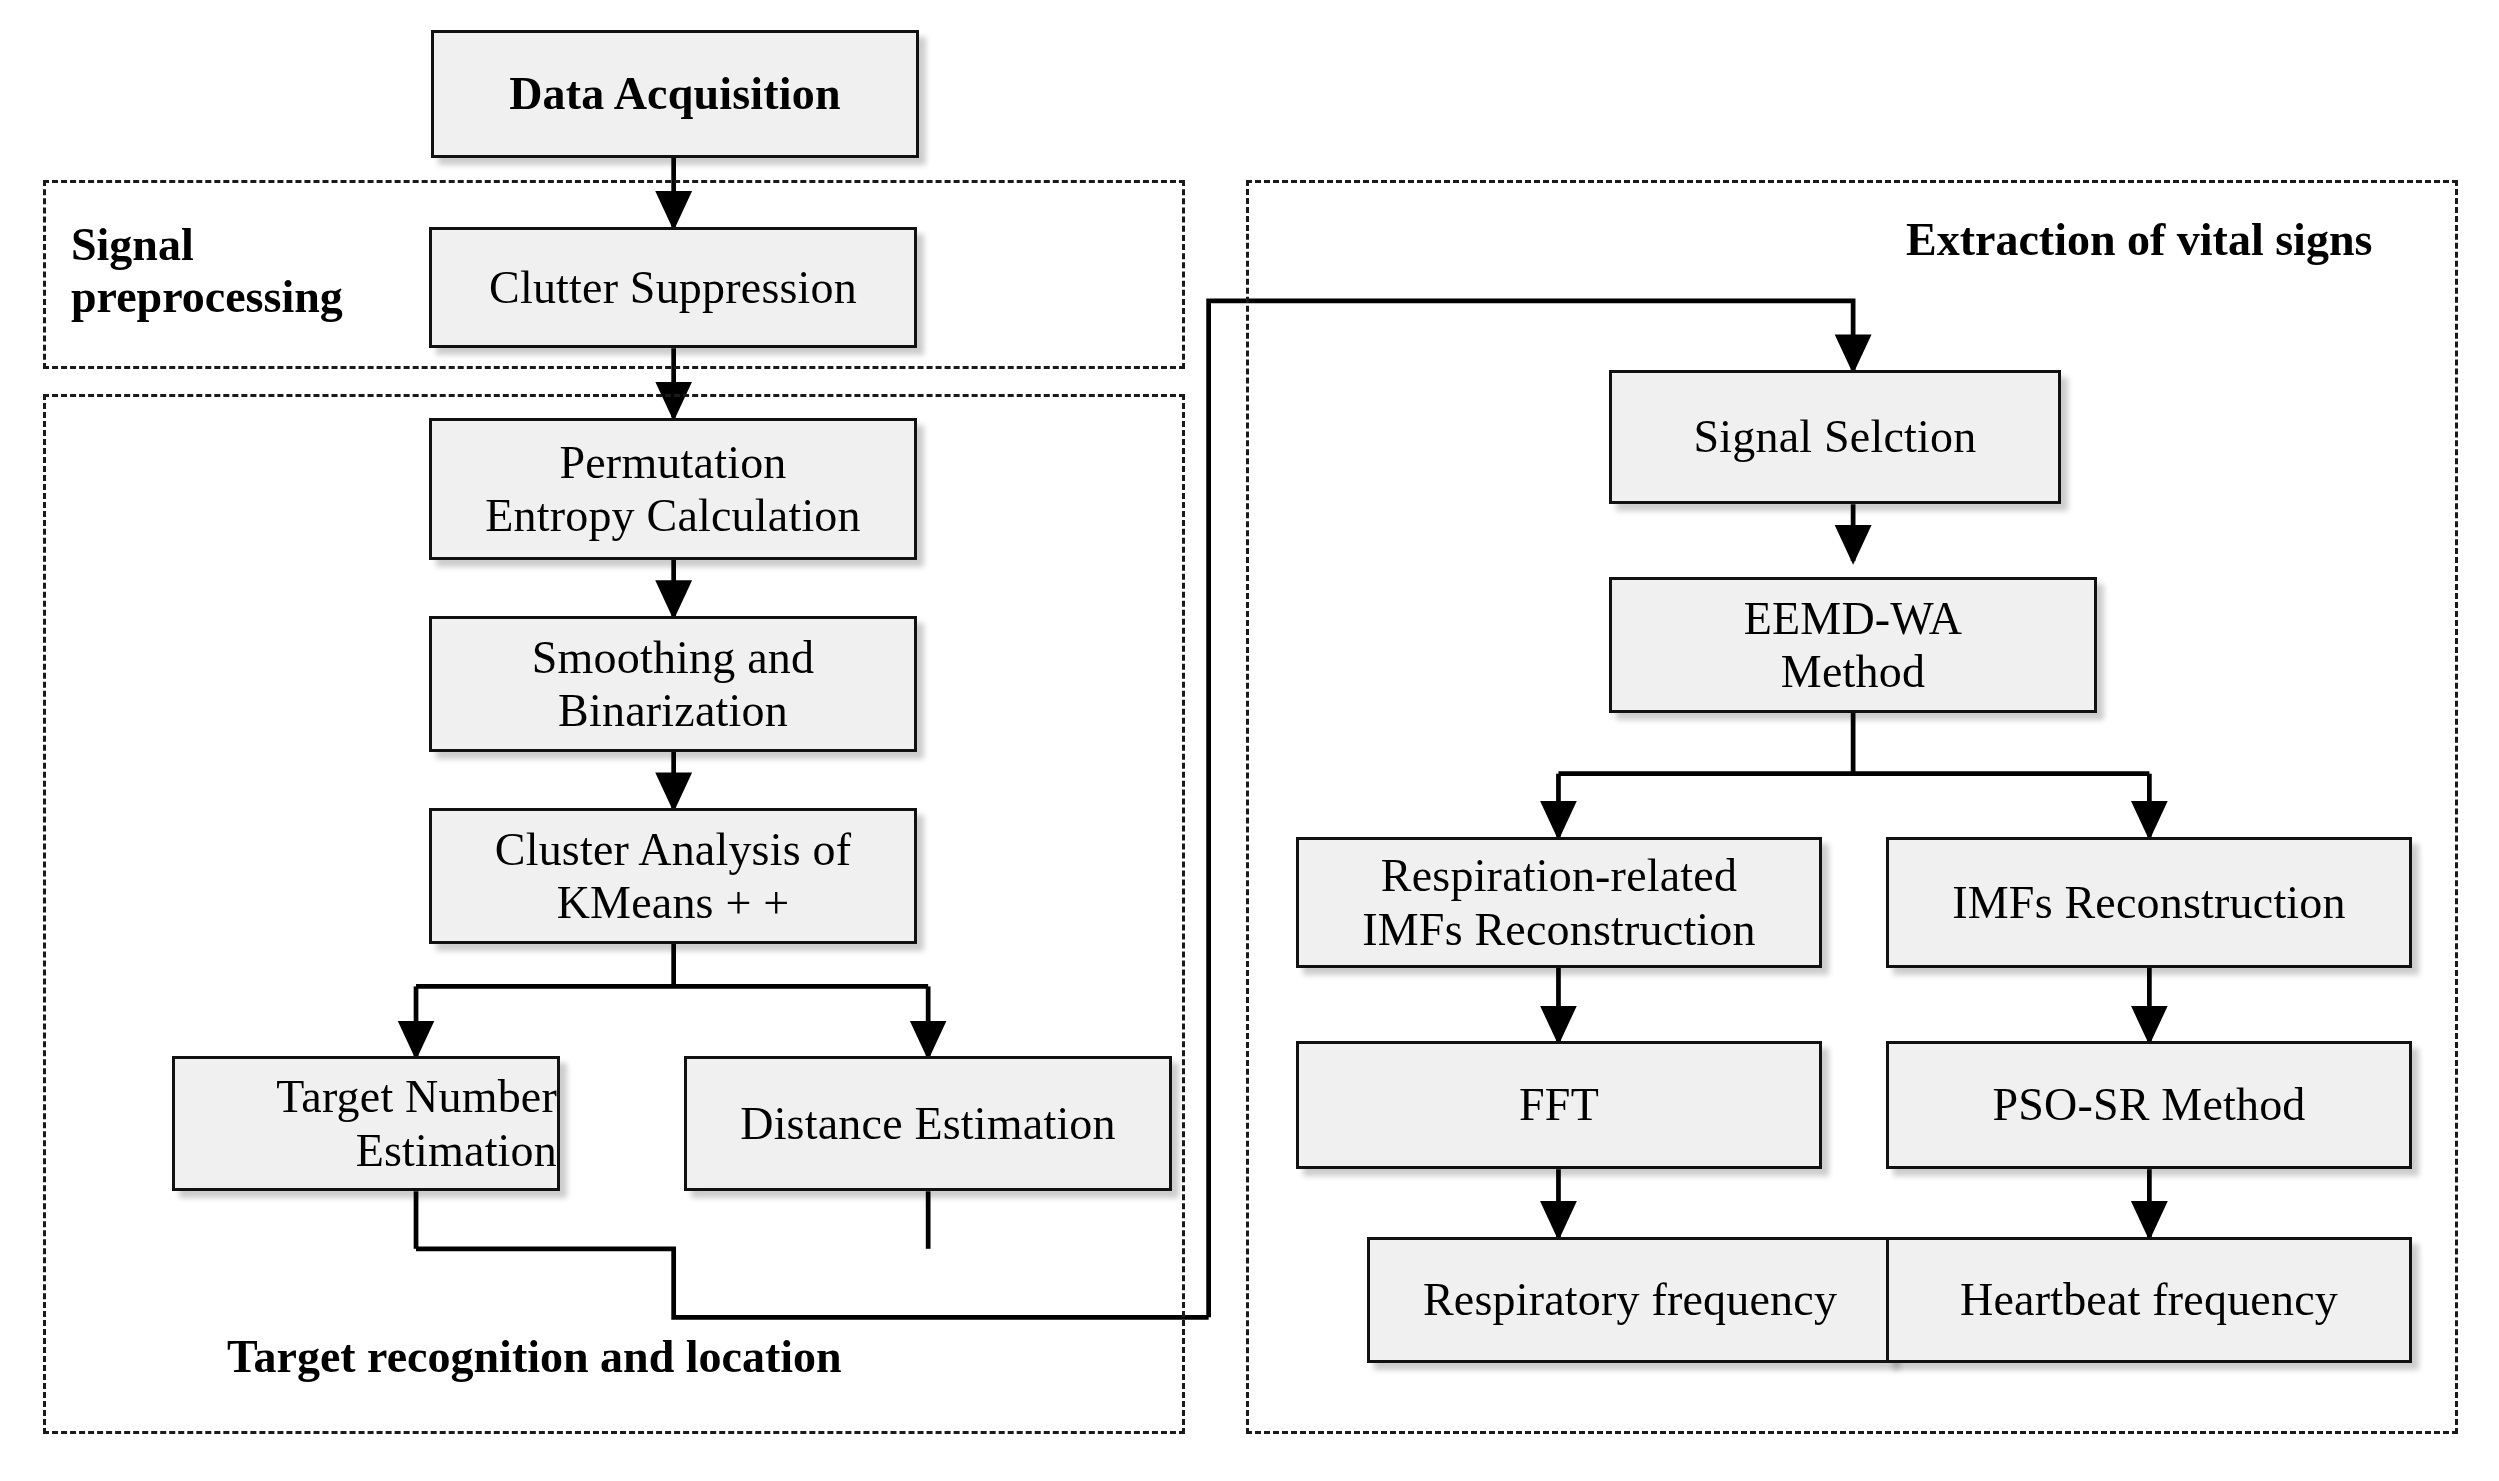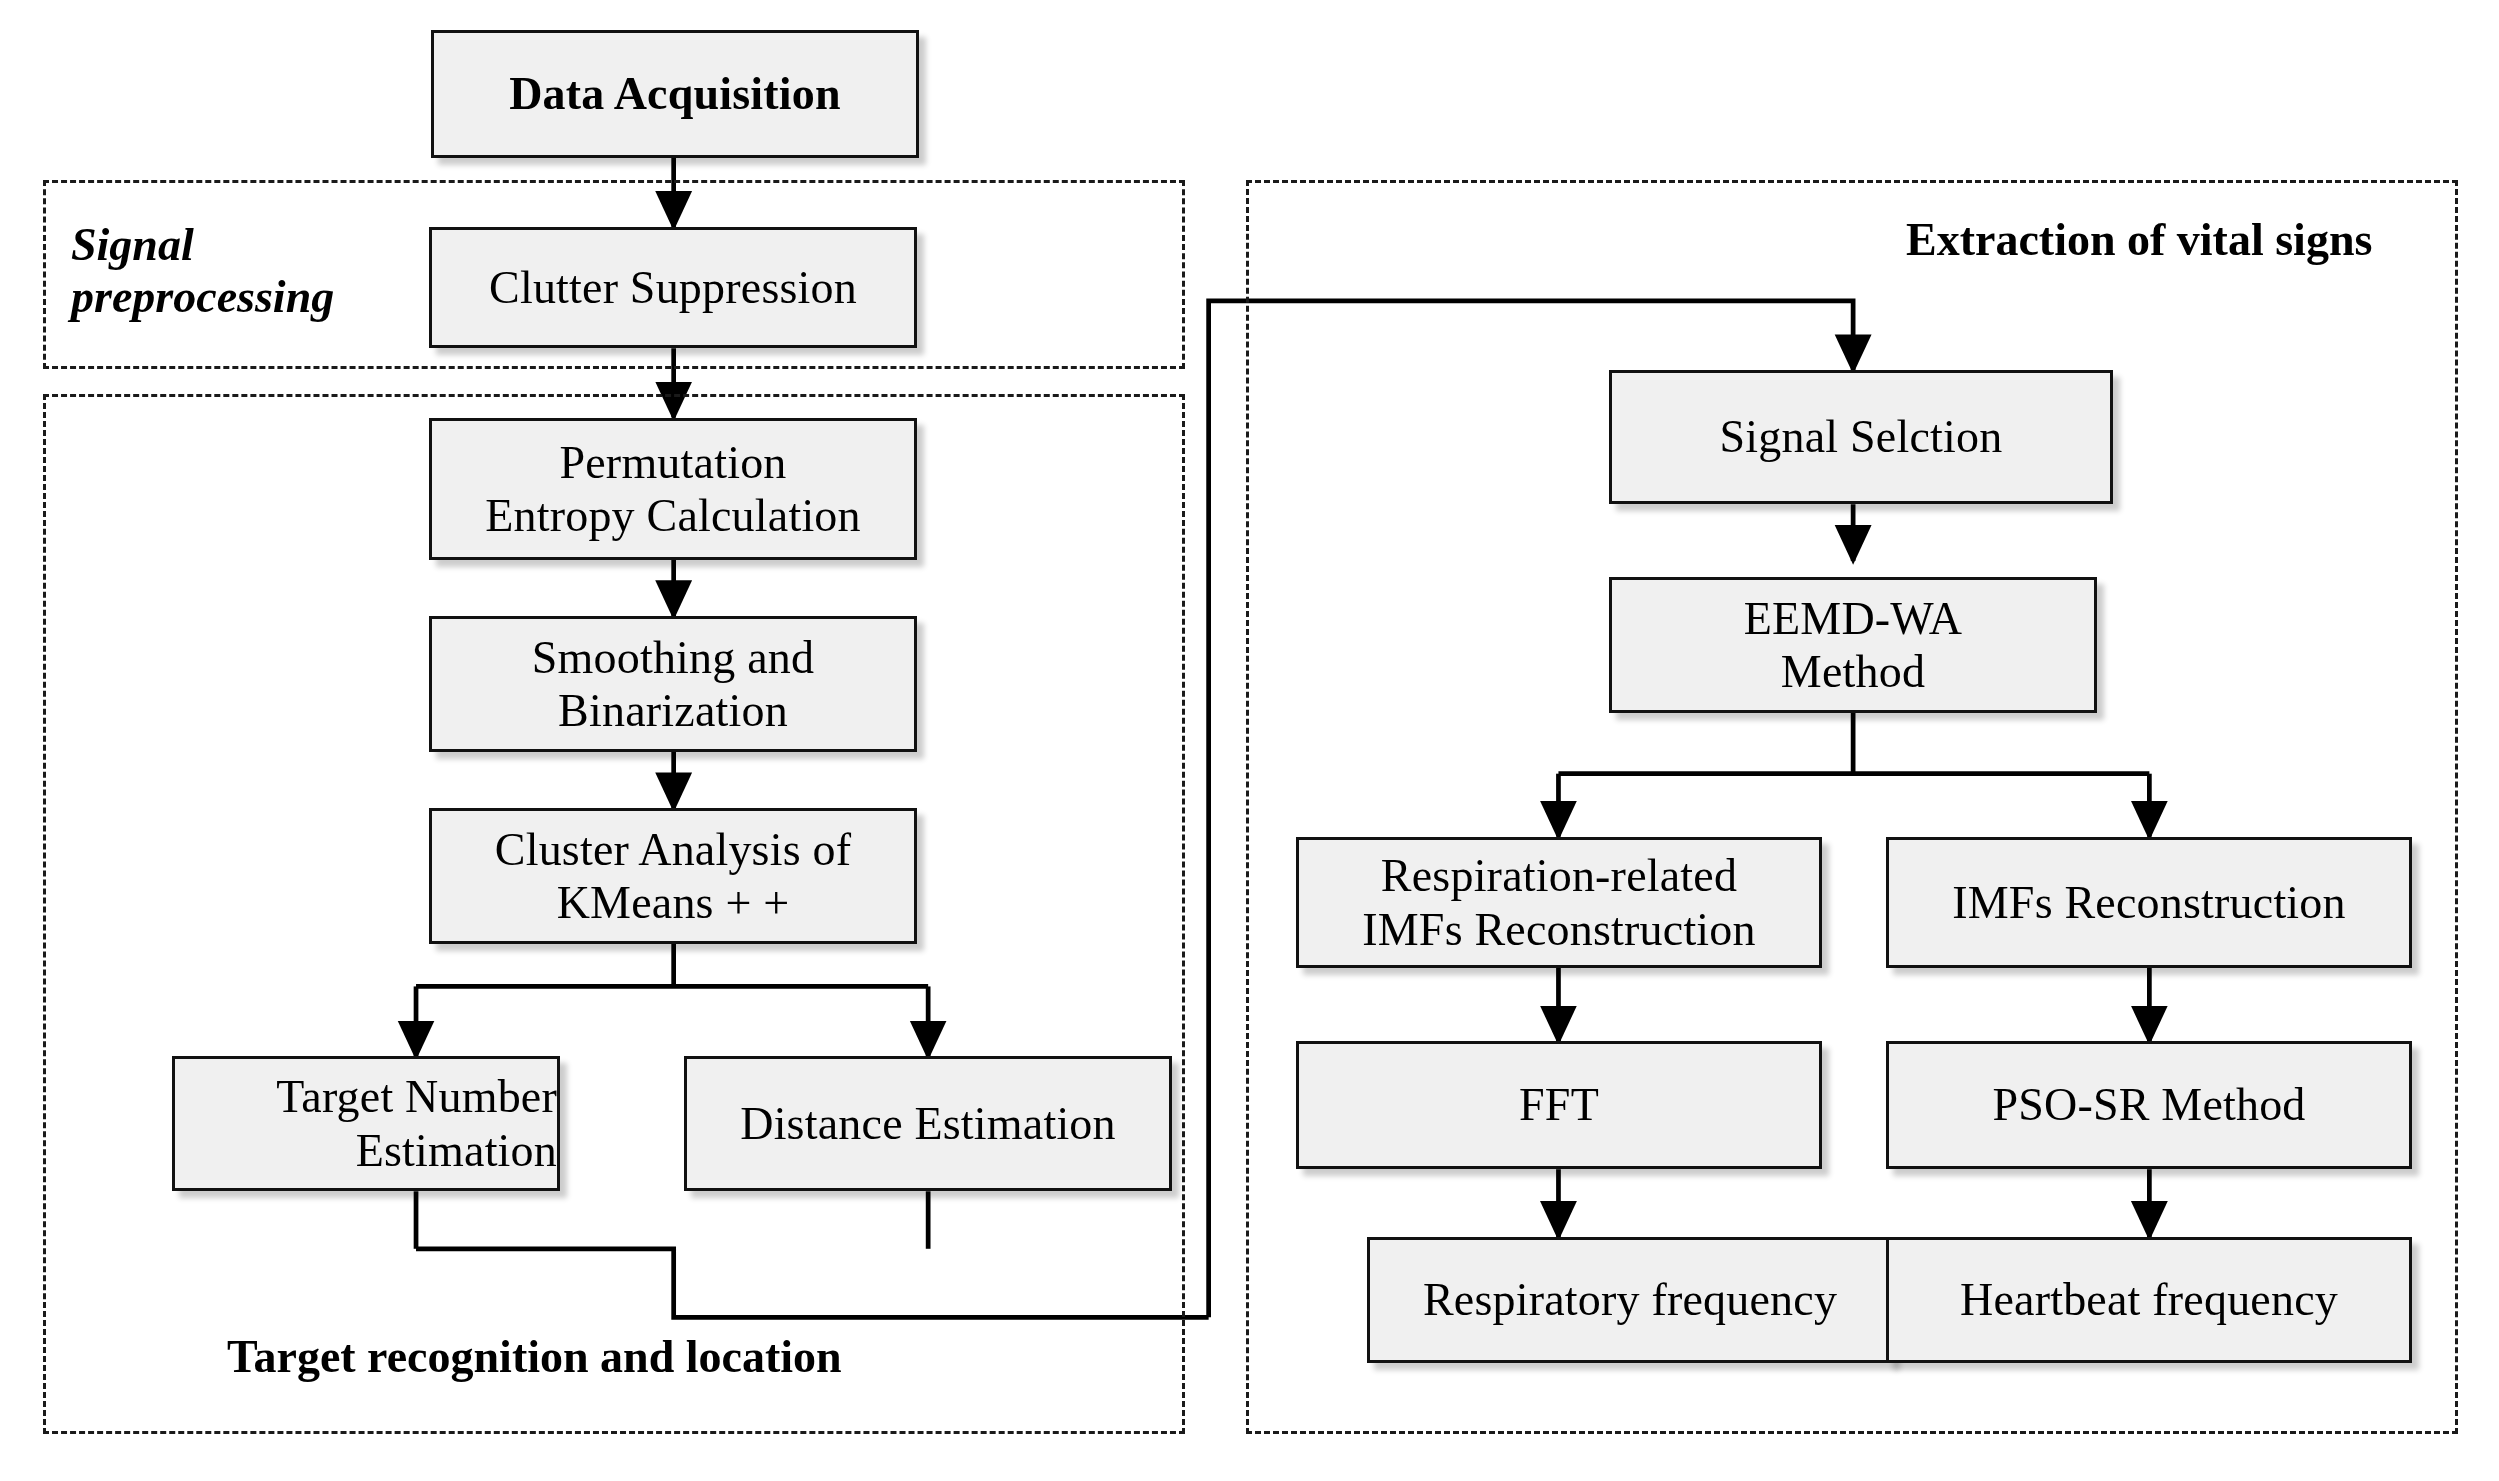--- a/index.html
+++ b/index.html
@@ -61,21 +61,21 @@
 <body>
 
 <div id="stage">
 
   <div class="dashbox" style="left:43px; top:180px; width:1142px; height:189px;"></div>
 
   <div class="dashbox" style="left:43px; top:394px; width:1142px; height:1040px;"></div>
 
   <div class="dashbox" style="left:1246px; top:180px; width:1212px; height:1254px;"></div>
 
-  <div class="group-label" style="left:71px; top:219px; width:284px;font-style:italic;">Signal
+  <div class="group-label" style="left:71px; top:219px; width:284px;">Signal
 preprocessing</div>
 
   <div class="group-label" style="left:227px; top:1331px; width:788px;">Target recognition and location</div>
 
   <div class="group-label" style="left:1906px; top:214px; width:551px; text-align:left;">Extraction of vital signs</div>
 
   <svg class="layer" viewBox="0 0 3173 1881" xmlns="http://www.w3.org/2000/svg">
     <defs>
       <marker id="arrowhead" markerWidth="9" markerHeight="9" refX="7.6" refY="4.5" orient="auto" markerUnits="strokeWidth">
         <path d="M0,0.6 L8.4,4.5 L0,8.4 z" fill="#000000"></path>
@@ -145,21 +145,21 @@
 
   <div class="node" style="left:172px; top:1056px; width:388px; height:135px; flex-direction:column;align-items:flex-end;">
     <span>Target Number</span>
     <span>Estimation</span>
   </div>
 
   <div class="node" style="left:684px; top:1056px; width:488px; height:135px;">
     <span>Distance Estimation</span>
   </div>
 
-  <div class="node" style="left:1609px; top:370px; width:504px; height:134px;">
+  <div class="node" style="left:1609px; top:370px; width:452px; height:134px;">
     <span>Signal Selction</span>
   </div>
 
   <div class="node" style="left:1609px; top:561px; width:488px; height:136px; flex-direction:column;margin-top:16px;">
     <span>EEMD-WA</span>
     <span>Method</span>
   </div>
 
   <div class="node" style="left:1296px; top:837px; width:526px; height:131px; flex-direction:column;">
     <span>Respiration-related</span>

